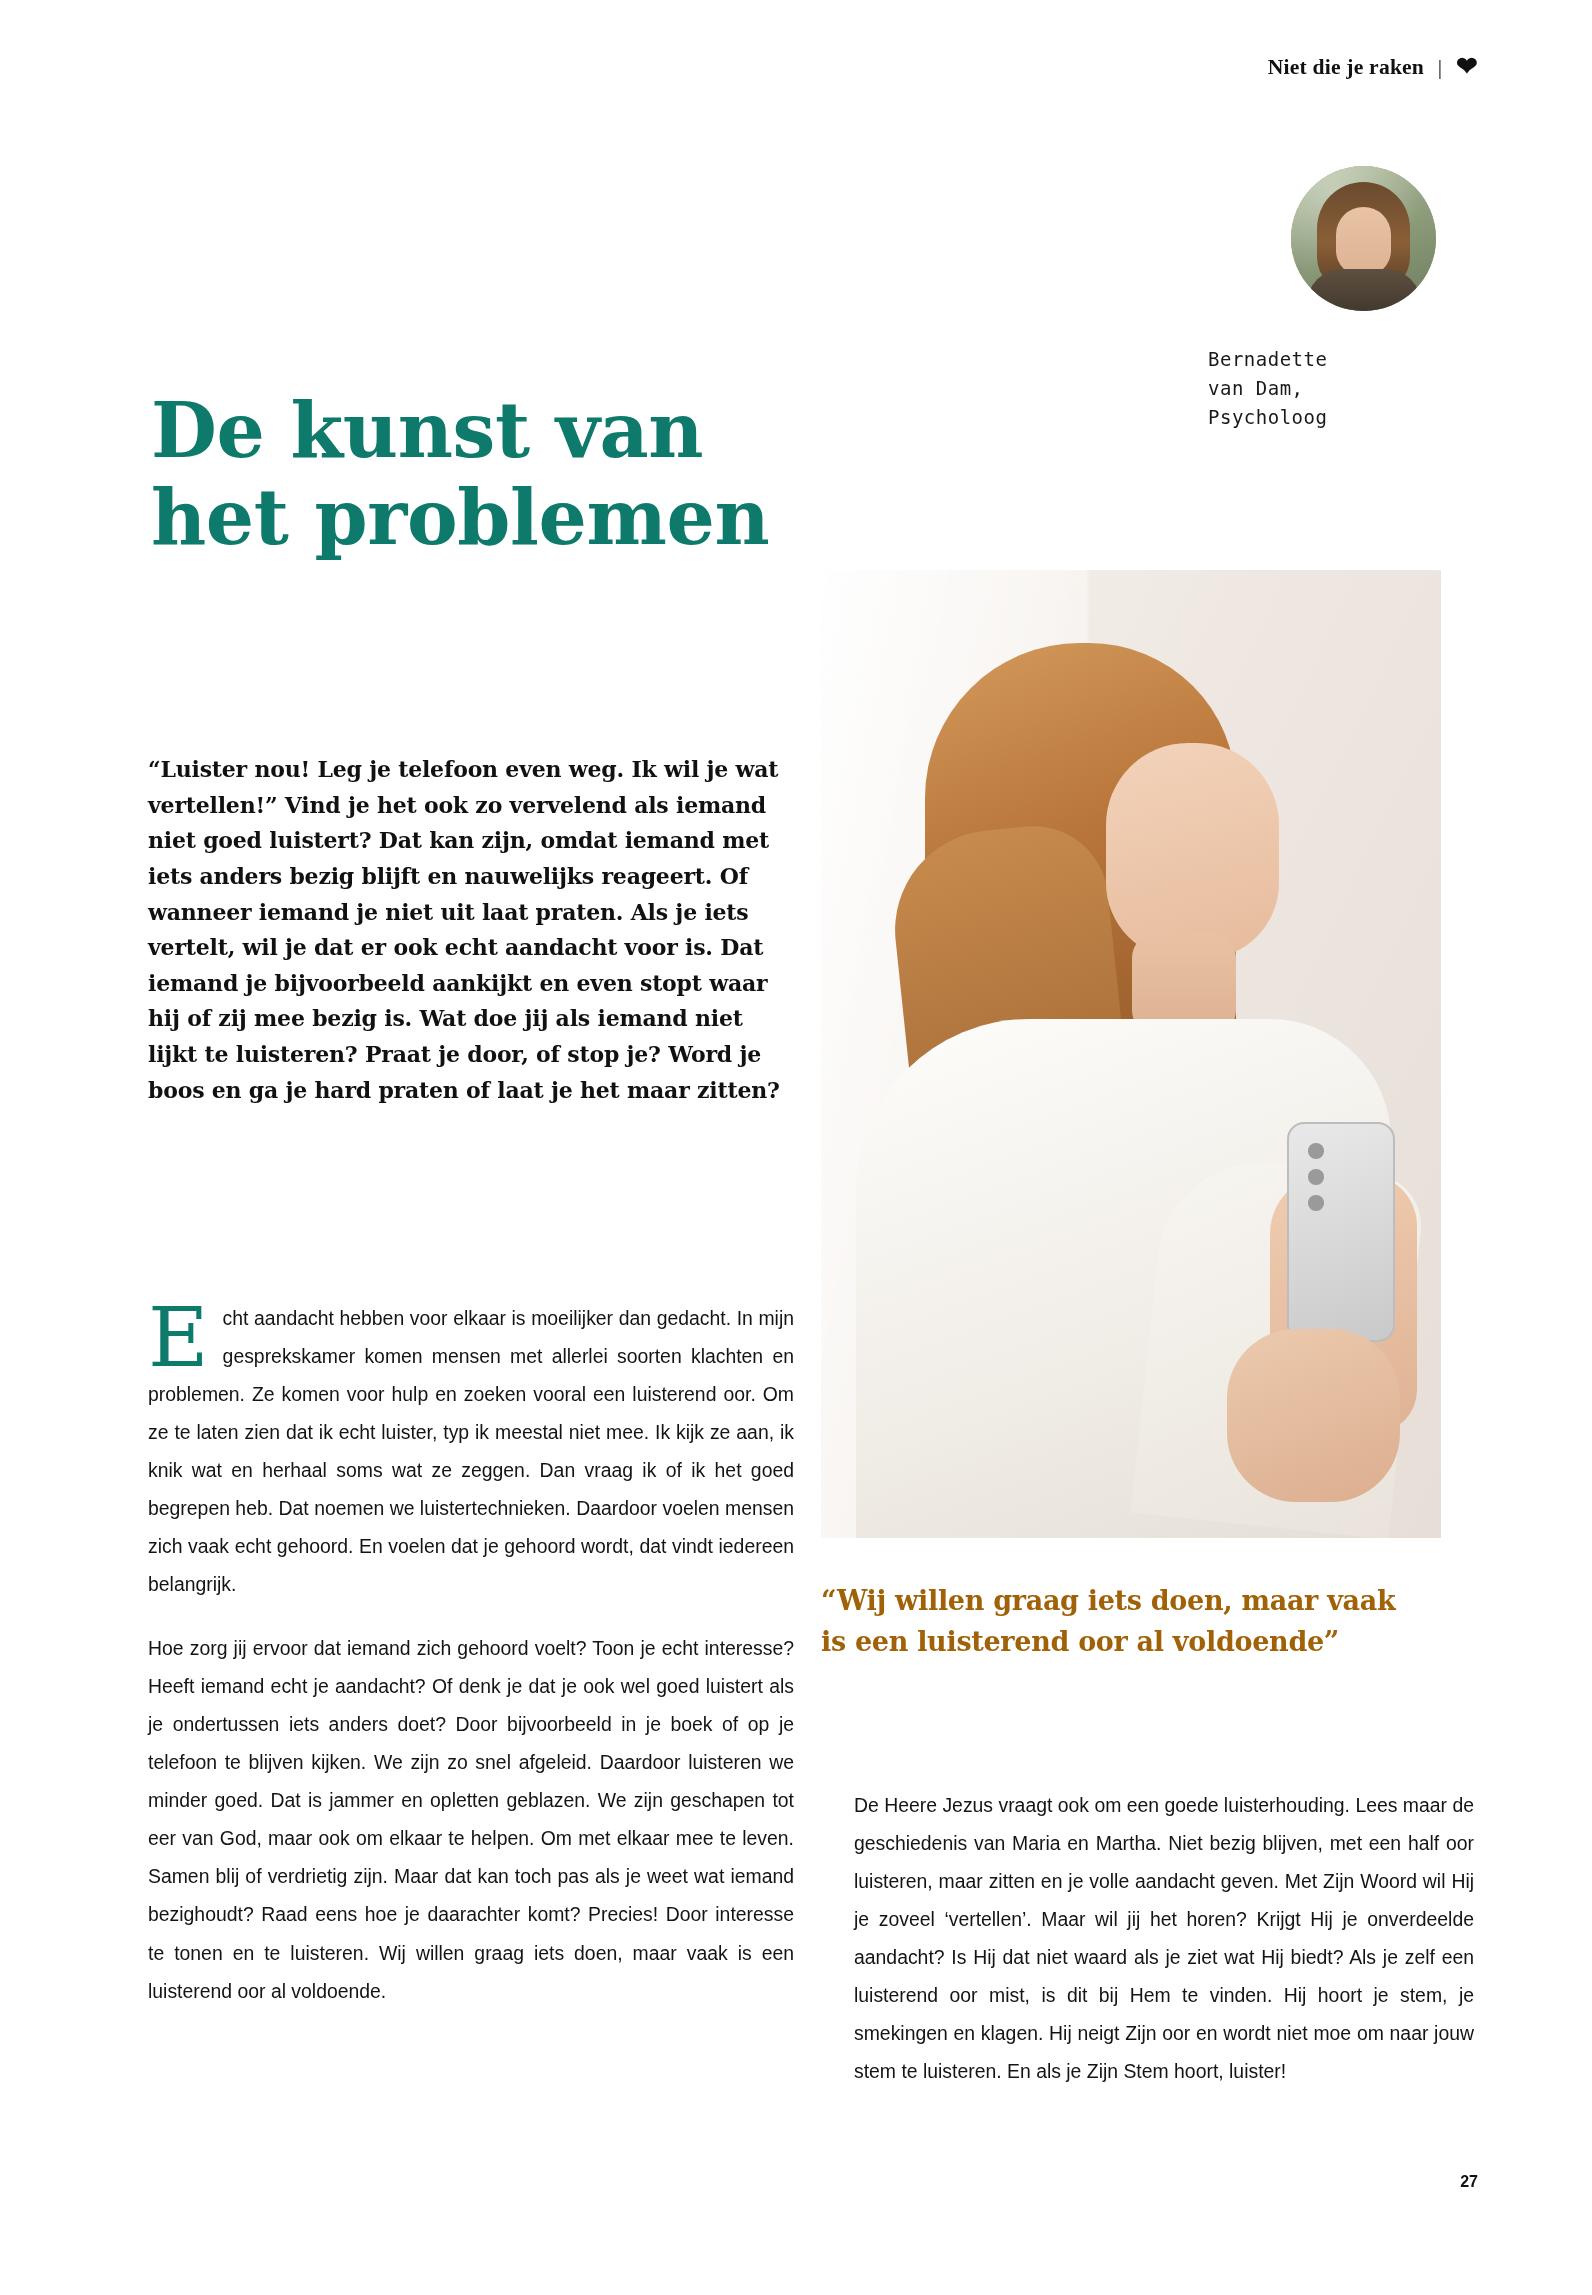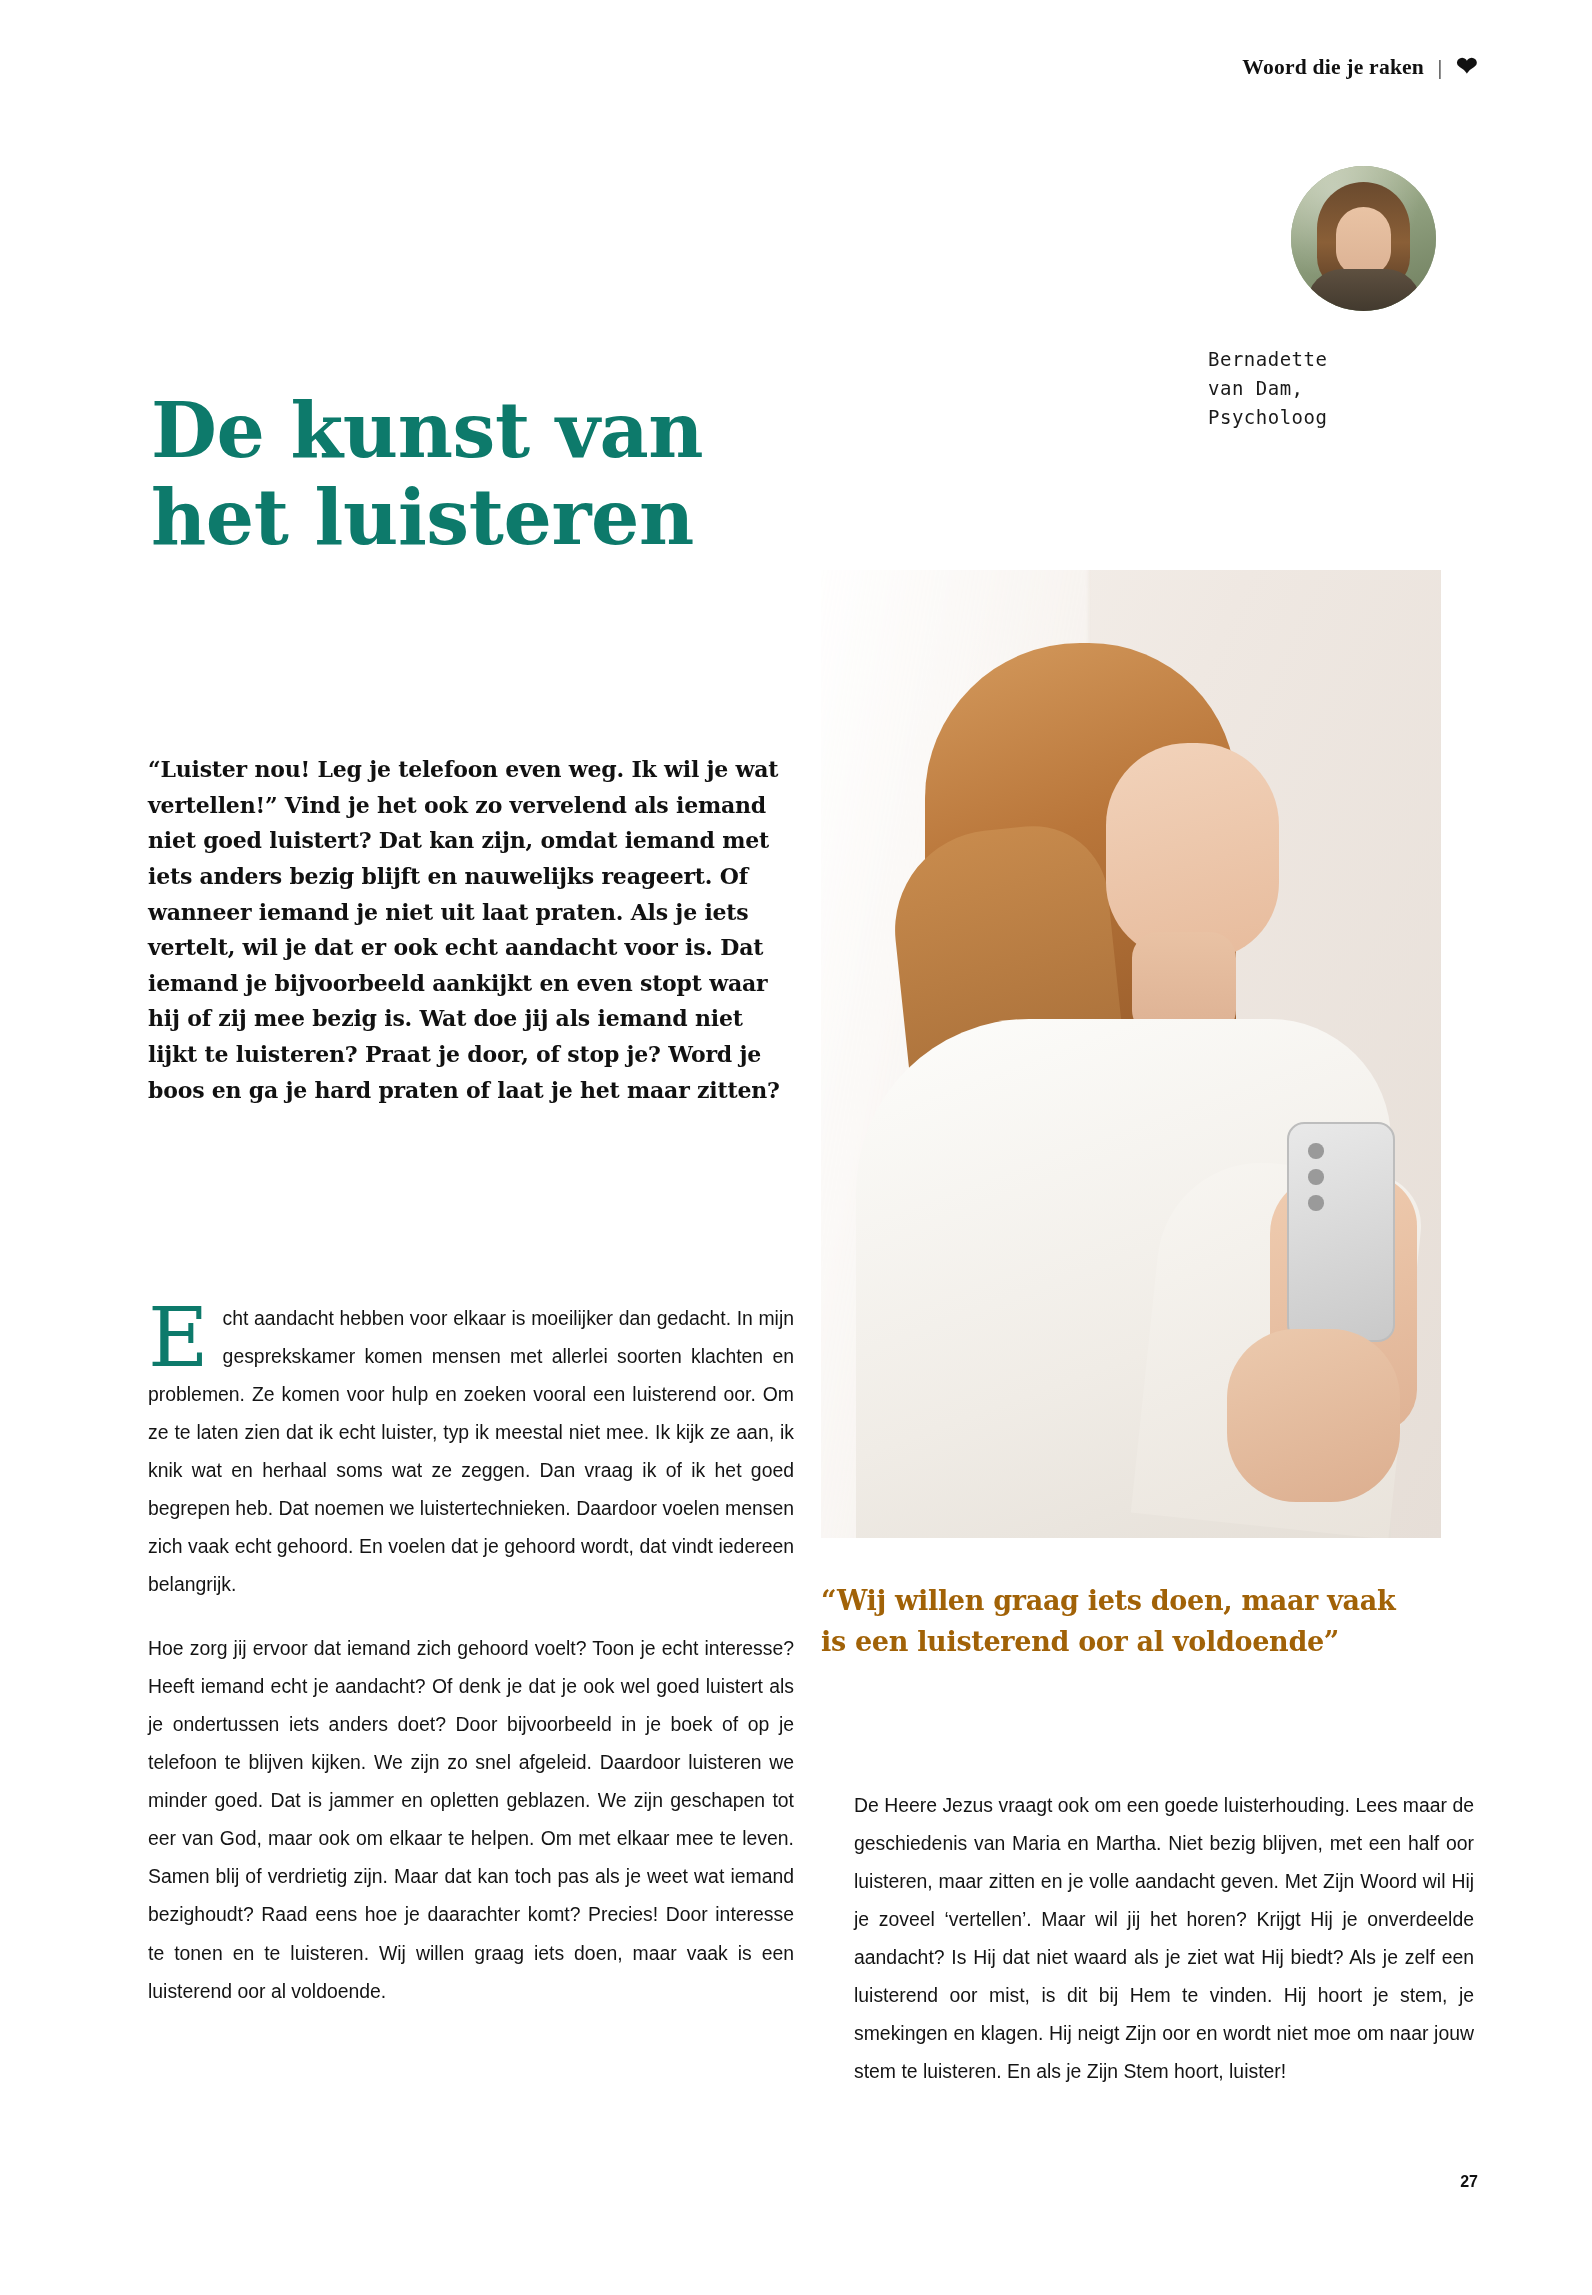--- a/index.html
+++ b/index.html
@@ -318,38 +318,38 @@
     font-size: 16px;
     color: #111111;
   }
 </style>
 </head>
 <body>
 
 <div class="page">
 
   <div class="header">
-    <span>Woord die je raken</span>
+    <span>Niet die je raken</span>
     <span class="divider">|</span>
     <span class="heart-icon">❤</span>
   </div>
 
   <div class="author-photo">
     <div class="bg"></div>
     <div class="hair"></div>
     <div class="face"></div>
     <div class="shoulders"></div>
   </div>
 
   <div class="author-name">Bernadette
 van Dam,
 Psycholoog</div>
 
   <h1 class="title">De kunst van
-het luisteren</h1>
+het problemen</h1>
 
   <div class="hero">
     <div class="wall"></div>
     <div class="curtain"></div>
     <div class="hair"></div>
     <div class="hair2"></div>
     <div class="face"></div>
     <div class="neck"></div>
     <div class="robe"></div>
     <div class="arm"></div>

